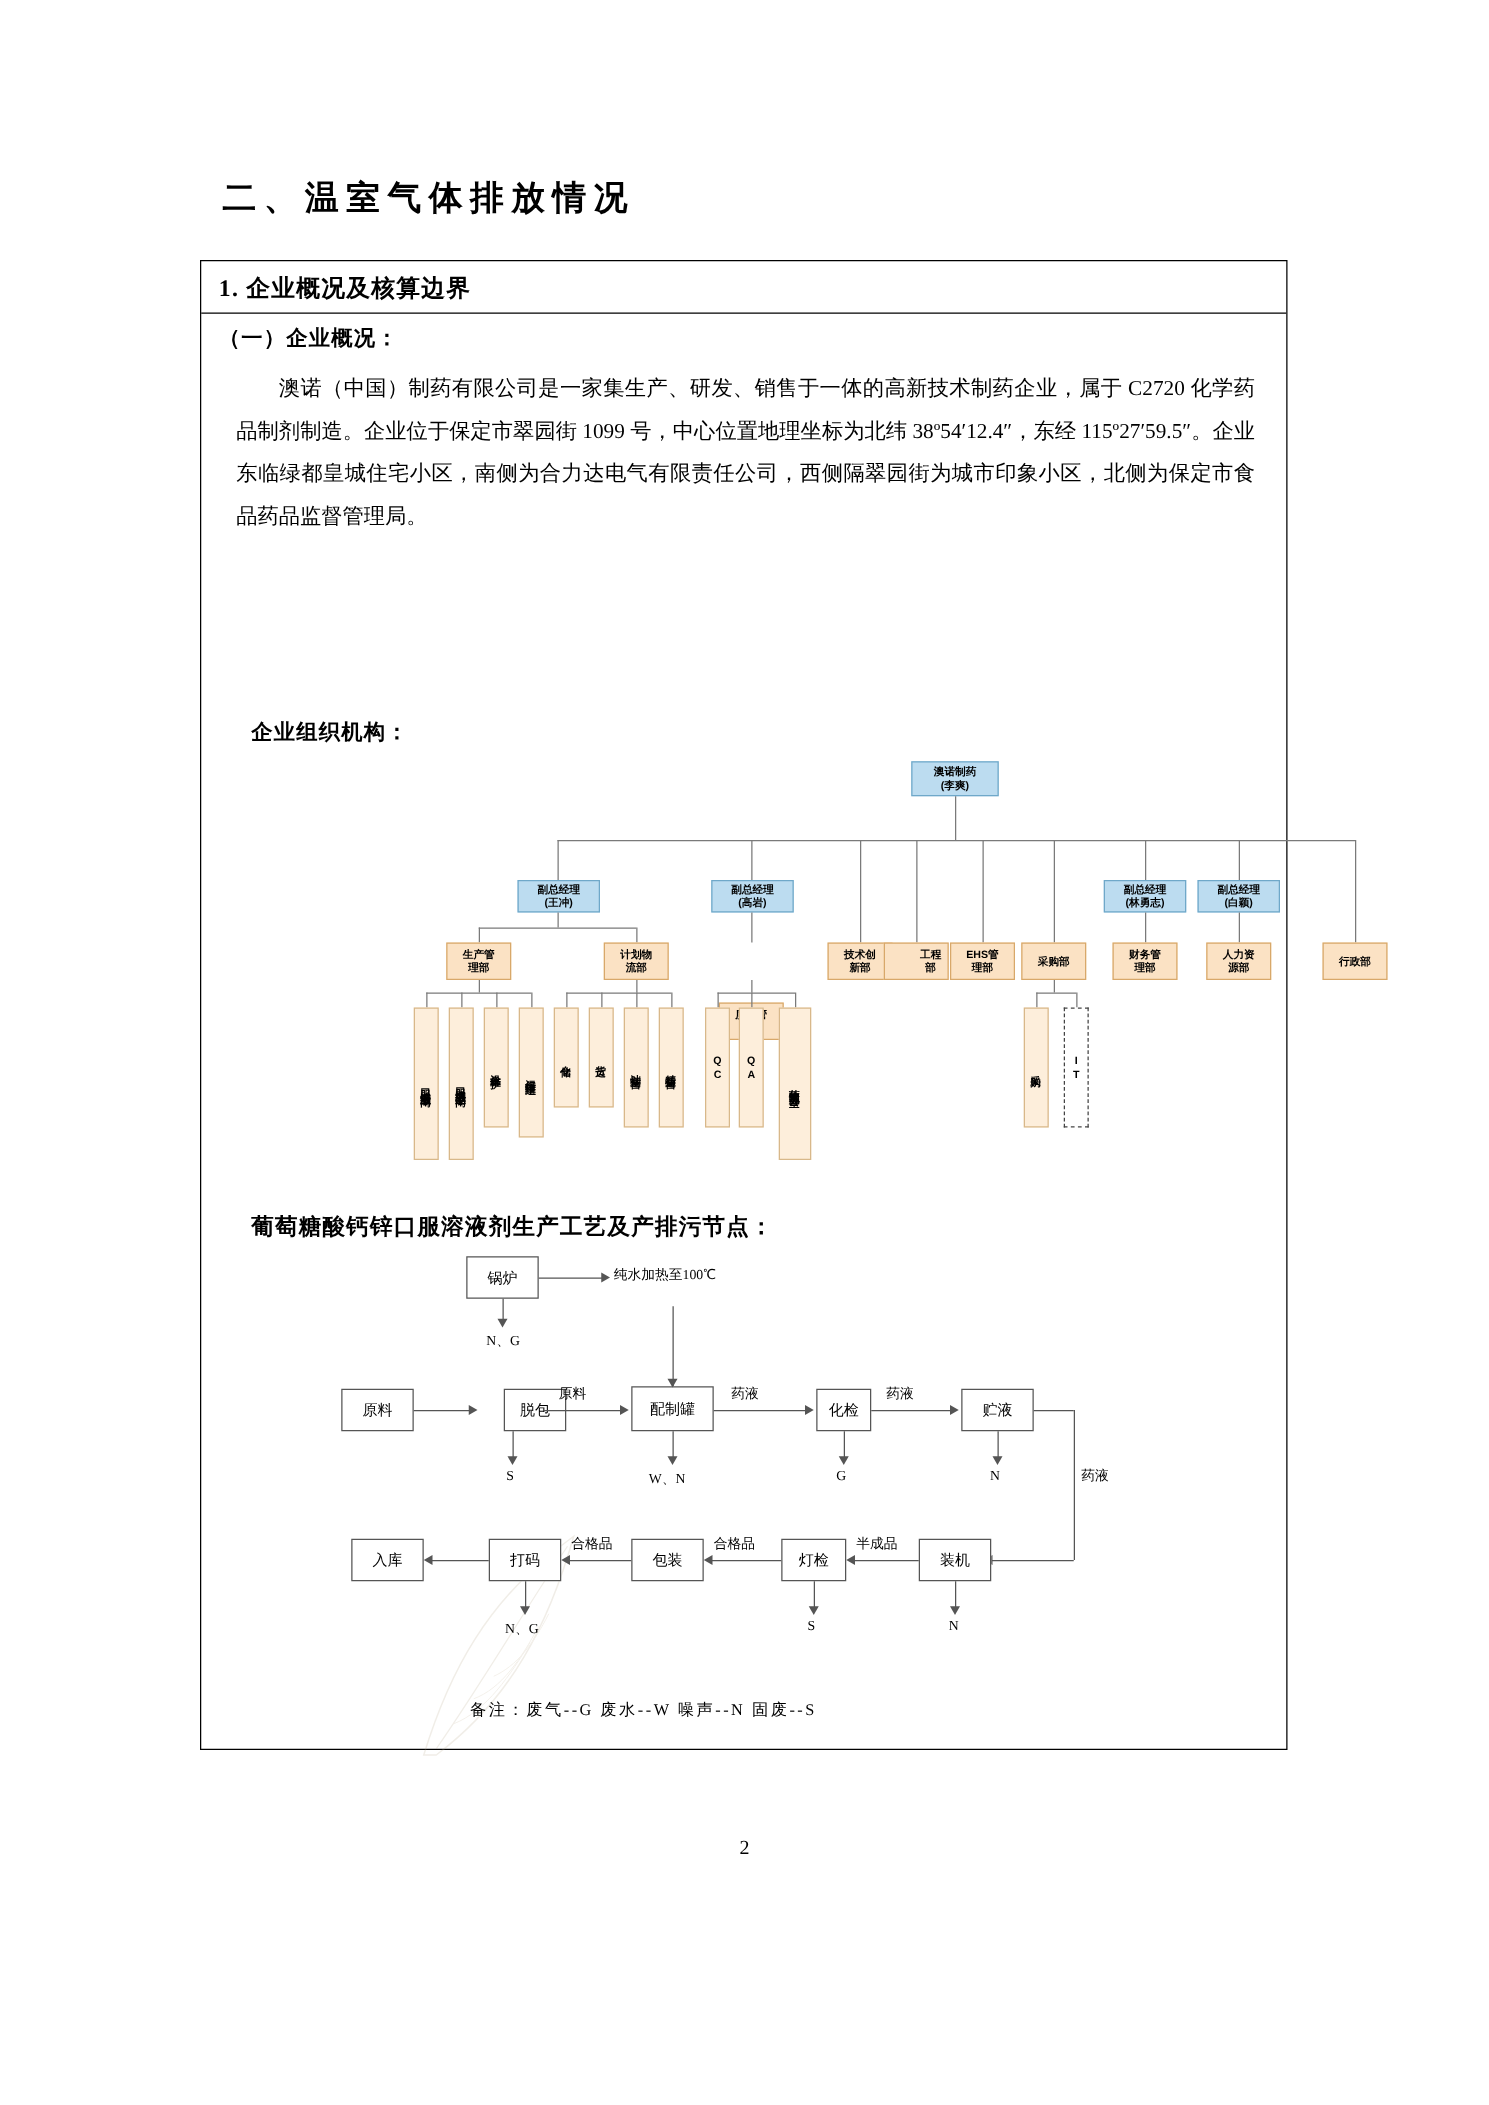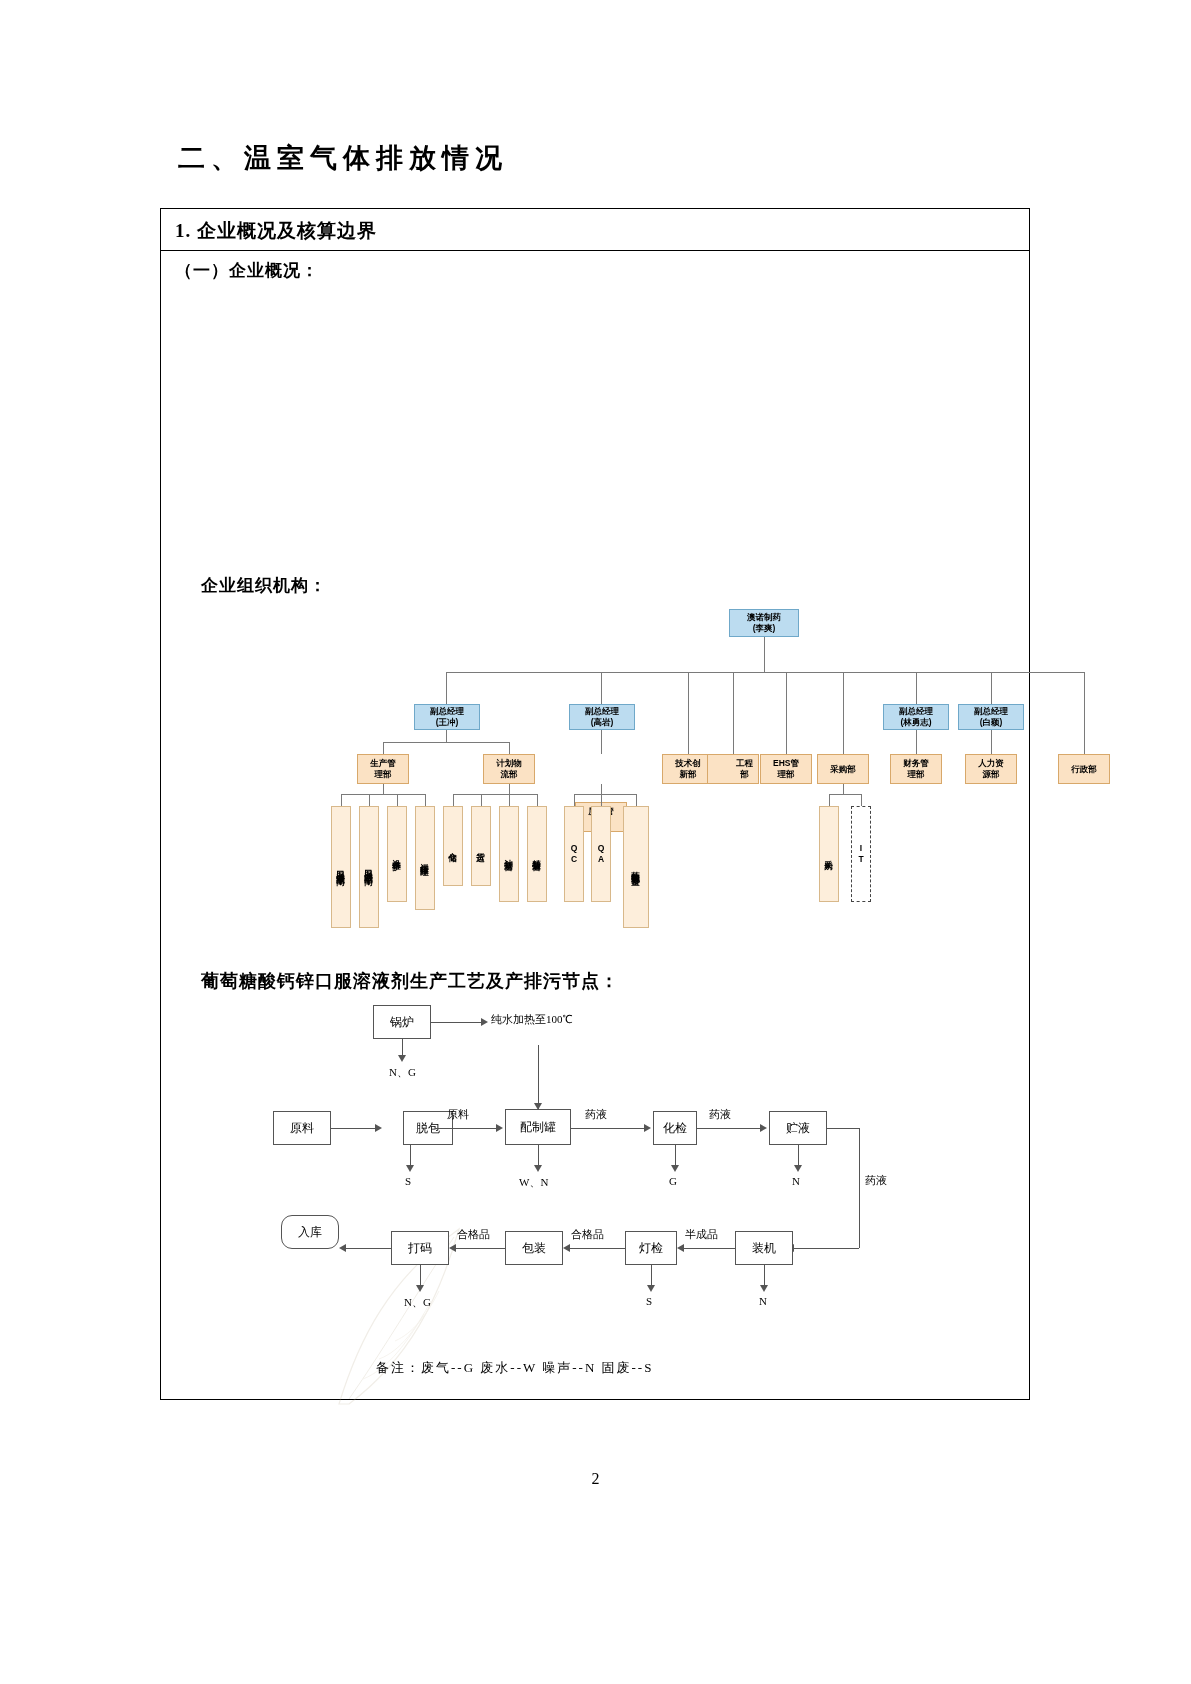--- a/index.html
+++ b/index.html
@@ -80,20 +80,21 @@
 
 <div class="page">
 
   <div class="h-title">二、温室气体排放情况</div>
 
   <div class="doc-box">
 
     <div class="sec-head">1. 企业概况及核算边界</div>
     <div class="sub-head">（一）企业概况：</div>
 
+    <div class="para" id="para1">澳诺（中国）制药有限公司是一家集生产、研发、销售于一体的高新技术制药企业，属于 C2720 化学药品制剂制造。企业位于保定市翠园街 1099 号，中心位置地理坐标为北纬 38º54′12.4″，东经 115º27′59.5″。企业东临绿都皇城住宅小区，南侧为合力达电气有限责任公司，西侧隔翠园街为城市印象小区，北侧为保定市食品药品监督管理局。</div>
 
     <div class="org-label">企业组织机构：</div>
 
     <div class="org">
 
       <svg class="wmark" viewBox="0 0 150 190">
         <path d="M10,185 C30,120 60,60 130,10 C110,80 80,140 20,185 Z" fill="none" stroke="#b8a98c" stroke-width="1.2"></path>
         <path d="M20,180 C55,130 90,70 125,18" fill="none" stroke="#b8a98c" stroke-width="1"></path>
         <path d="M34,160 C60,150 80,120 95,95" fill="none" stroke="#c6b79a" stroke-width="0.8"></path>
         <path d="M50,140 C72,132 88,108 102,82" fill="none" stroke="#c6b79a" stroke-width="0.8"></path>
@@ -252,21 +253,21 @@
       <div class="fline flv" style="left:698px;top:129px;height:120px;"></div>
       <div class="fline flh" style="left:666px;top:129px;width:32px;"></div>
       <div class="fline flh" style="left:632px;top:249px;width:66px;"></div>
       <div class="arrow-l" style="left:626px;top:245px;"></div>
       <div class="ftxt" style="left:704px;top:174px;">药液</div>
 
       <div class="fbox" style="left:574px;top:232px;width:58px;height:34px;">装机</div>
       <div class="fbox" style="left:464px;top:232px;width:52px;height:34px;">灯检</div>
       <div class="fbox" style="left:344px;top:232px;width:58px;height:34px;">包装</div>
       <div class="fbox" style="left:230px;top:232px;width:58px;height:34px;">打码</div>
-      <div class="fbox" style="left:120px;top:216px;width:58px;height:34px;border-radius:11px;">入库</div>
+      <div class="fbox" style="left:120px;top:232px;width:58px;height:34px;">入库</div>
 
       <div class="fline flh" style="left:522px;top:249px;width:52px;"></div>
       <div class="arrow-l" style="left:516px;top:245px;"></div>
       <div class="ftxt" style="left:524px;top:228px;">半成品</div>
 
       <div class="fline flh" style="left:408px;top:249px;width:56px;"></div>
       <div class="arrow-l" style="left:402px;top:245px;"></div>
       <div class="ftxt" style="left:410px;top:228px;">合格品</div>
 
       <div class="fline flh" style="left:294px;top:249px;width:50px;"></div>

